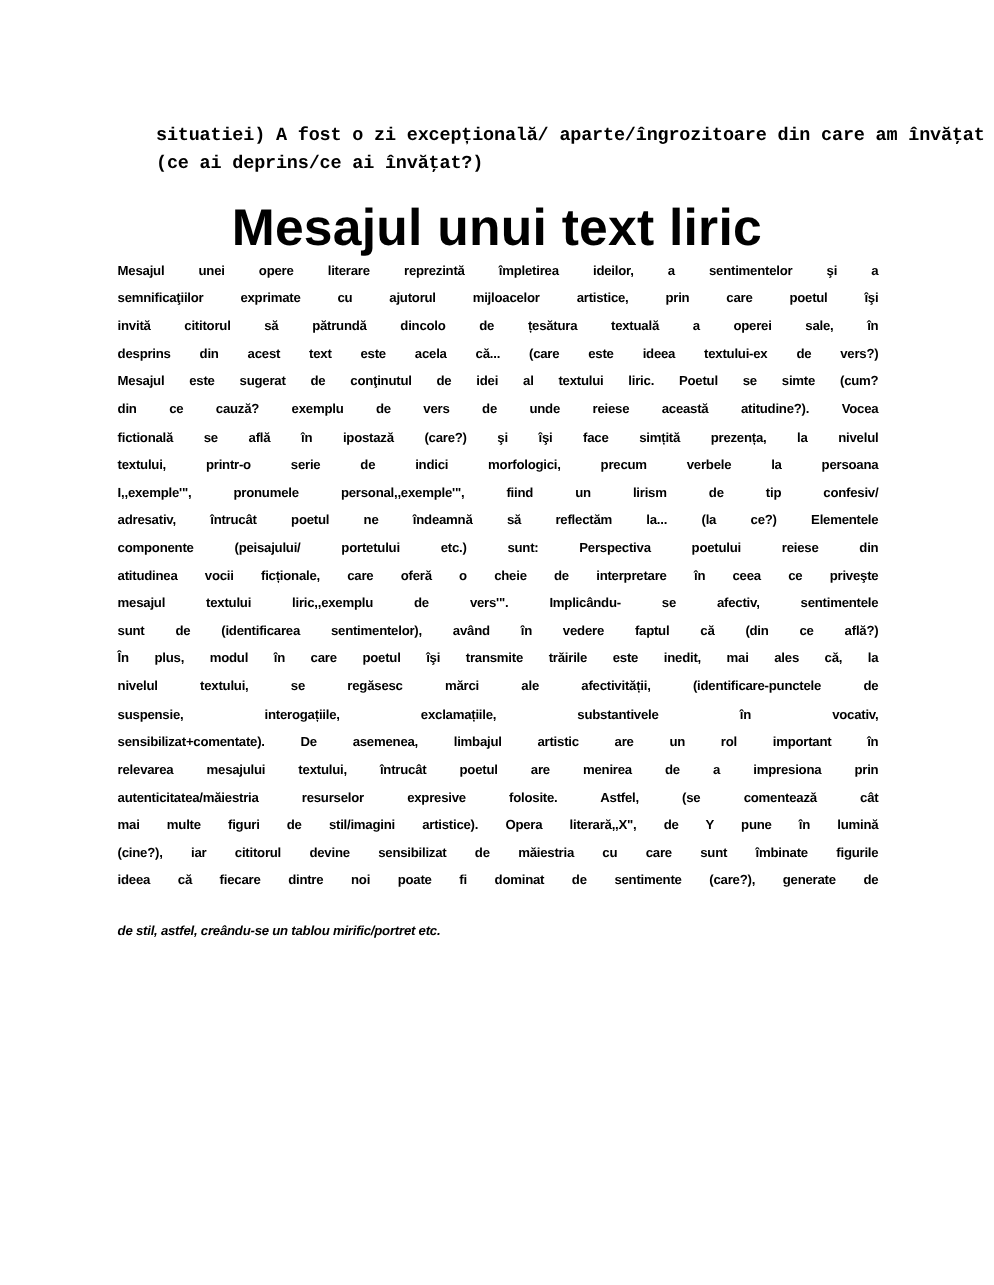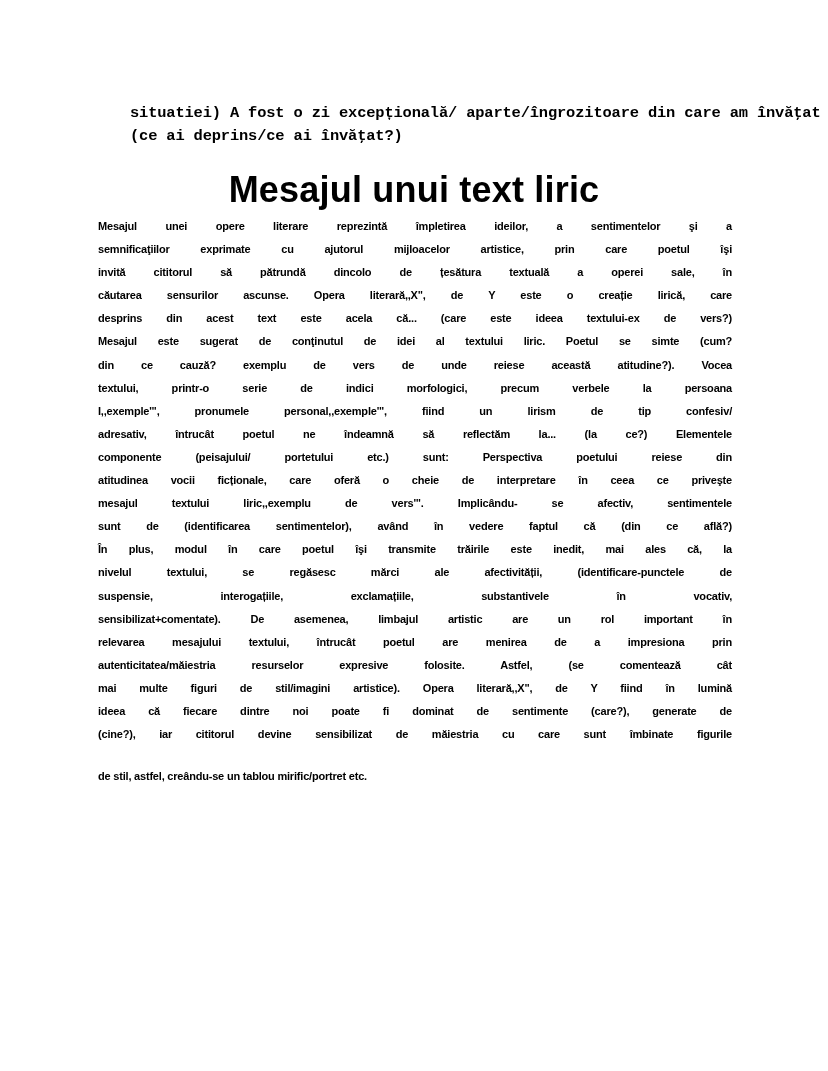--- a/index.html
+++ b/index.html
@@ -40,21 +40,21 @@
       white-space: nowrap;
     }
     .title {
       position: absolute;
       left: 0;
       top: 166px;
       width: 828px;
       text-align: center;
       font-family: "Liberation Sans", "DejaVu Sans", sans-serif;
       font-weight: bold;
-      font-size: 36px;
+      font-size: 43px;
       line-height: 48px;
       letter-spacing: 0.2px;
     }
     .body {
       position: absolute;
       left: 98px;
       top: 215px;
       width: 634px;
       font-family: "Liberation Sans", "DejaVu Sans", sans-serif;
       font-weight: bold;
@@ -65,20 +65,21 @@
     .body .line {
       display: block;
       text-align: justify;
       text-align-last: justify;
       white-space: nowrap;
       height: 23.1px;
       overflow: visible;
     }
     .body .line.last {
       text-align-last: left;
+      font-style: italic;
     }
     .body .gap {
       display: block;
       height: 19px;
     }
   </style>
 </head>
 <body>
 
 <div class="page">
@@ -87,37 +88,37 @@
     <span class="line">situatiei) A fost o zi excepțională/ aparte/îngrozitoare din care am învăţat că...</span>
     <span class="line">(ce ai deprins/ce ai învăţat?)</span>
   </div>
 
   <h1 class="title" style="margin:0;">Mesajul unui text liric</h1>
 
   <div class="body">
     <span class="line">Mesajul unei opere literare reprezintă împletirea ideilor, a sentimentelor şi a</span>
     <span class="line">semnificaţiilor exprimate cu ajutorul mijloacelor artistice, prin care poetul îşi</span>
     <span class="line">invită cititorul să pătrundă dincolo de țesătura textuală a operei sale, în</span>
-    <span class="line">căutarea sensurilor ascunse. Opera literară,,X", de Y este o creație lirică, care</span>
     <span class="line">desprins din acest text este acela că... (care este ideea textului-ex de vers?)</span>
     <span class="line">Mesajul este sugerat de conţinutul de idei al textului liric. Poetul se simte (cum?</span>
     <span class="line">din ce cauză? exemplu de vers de unde reiese această atitudine?). Vocea</span>
+    <span class="line">fictională se află în ipostază (care?) şi îşi face simțită prezența, la nivelul</span>
     <span class="line">textului, printr-o serie de indici morfologici, precum verbele la persoana</span>
     <span class="line">I,,exemple'", pronumele personal,,exemple'", fiind un lirism de tip confesiv/</span>
     <span class="line">adresativ, întrucât poetul ne îndeamnă să reflectăm la... (la ce?) Elementele</span>
     <span class="line">componente (peisajului/ portetului etc.) sunt: Perspectiva poetului reiese din</span>
     <span class="line">atitudinea vocii ficționale, care oferă o cheie de interpretare în ceea ce priveşte</span>
     <span class="line">mesajul textului liric,,exemplu de vers'". Implicându- se afectiv, sentimentele</span>
     <span class="line">sunt de (identificarea sentimentelor), având în vedere faptul că (din ce află?)</span>
     <span class="line">În plus, modul în care poetul îşi transmite trăirile este inedit, mai ales că, la</span>
     <span class="line">nivelul textului, se regăsesc mărci ale afectivității, (identificare-punctele de</span>
     <span class="line" style="word-spacing: 30px;">suspensie, interogațiile, exclamațiile, substantivele în vocativ,</span>
     <span class="line">sensibilizat+comentate). De asemenea, limbajul artistic are un rol important în</span>
     <span class="line">relevarea mesajului textului, întrucât poetul are menirea de a impresiona prin</span>
     <span class="line">autenticitatea/măiestria resurselor expresive folosite. Astfel, (se comentează cât</span>
-    <span class="line">mai multe figuri de stil/imagini artistice). Opera literară,,X", de Y fiind în lumină</span>
+    <span class="line">mai multe figuri de stil/imagini artistice). Opera literară,,X", de Y pune în lumină</span>
+    <span class="line">(cine?), iar cititorul devine sensibilizat de măiestria cu care sunt îmbinate figurile</span>
     <span class="line">ideea că fiecare dintre noi poate fi dominat de sentimente (care?), generate de</span>
-    <span class="line">(cine?), iar cititorul devine sensibilizat de măiestria cu care sunt îmbinate figurile</span>
     <span class="gap"></span>
     <span class="line last">de stil, astfel, creându-se un tablou mirific/portret etc.</span>
   </div>
 
 </div>
 
 </body></html>

